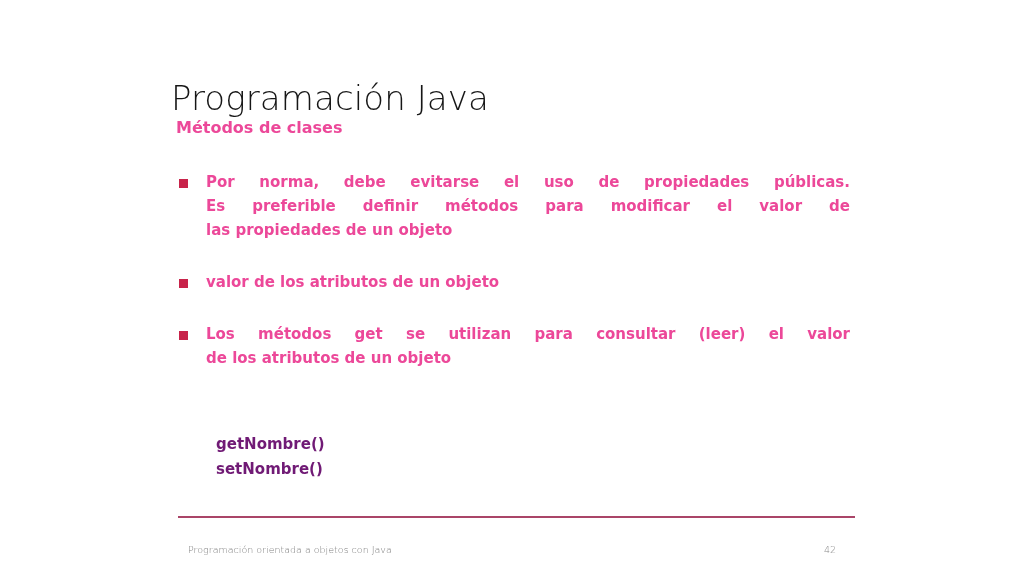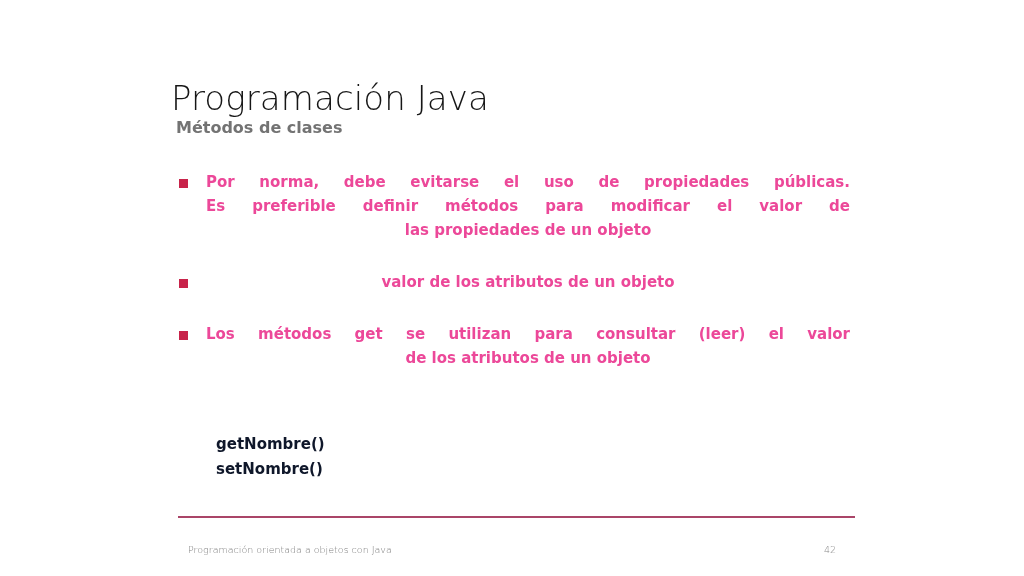--- a/index.html
+++ b/index.html
@@ -39,21 +39,21 @@
 
   
   .subtitle {
     position: absolute;
     left: 176px;
     top: 117px;
     font-family: "DejaVu Sans", sans-serif;
     font-weight: bold;
     font-size: 16px;
     line-height: 22px;
-    color: #737373;
+    color: #ec4899;
     white-space: nowrap;
   }
 
   
   .body-block {
     position: absolute;
     left: 178px;
     top: 170px;
     width: 672px;
   }
@@ -88,35 +88,35 @@
   }
   .bullet-text > span {
     display: block;
   }
   
   .bullet-text .line-just {
     text-align: justify;
     text-align-last: justify;
   }
   .bullet-text .line-last {
-    text-align: center;
+    text-align: left;
   }
 
   
   .code-block {
     position: absolute;
     left: 216px;
     top: 432px;
   }
   .code-line {
     font-family: "DejaVu Sans", sans-serif;
     font-weight: bold;
     font-size: 15px;
     line-height: 25px;
-    color: #0f172a;
+    color: #701a75;
     white-space: nowrap;
   }
 
   
   .footer-rule {
     position: absolute;
     left: 178px;
     top: 516px;
     width: 677px;
     height: 2px;

